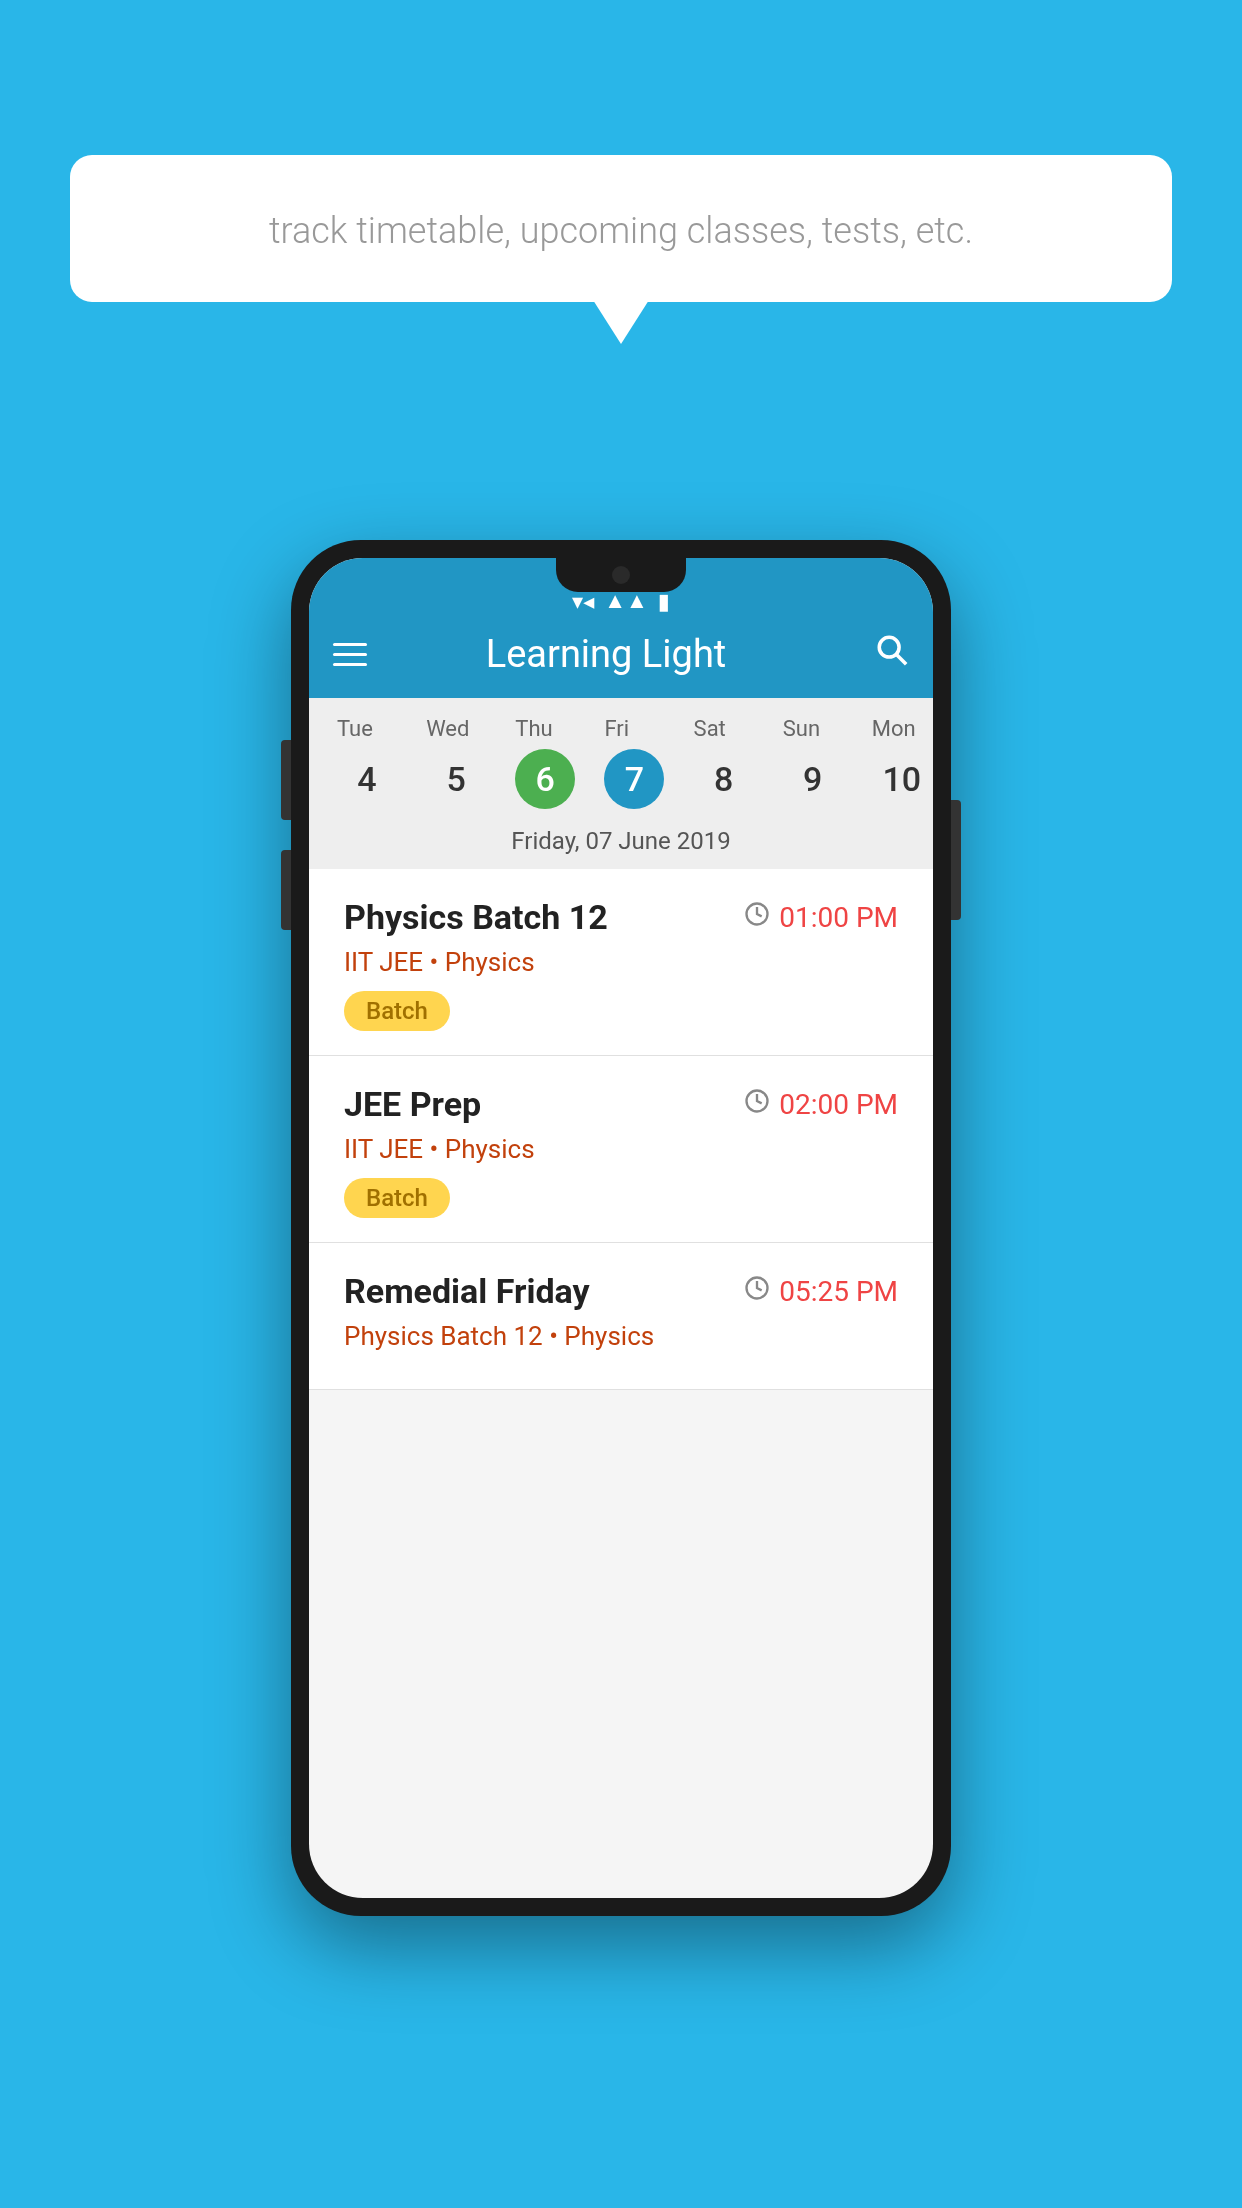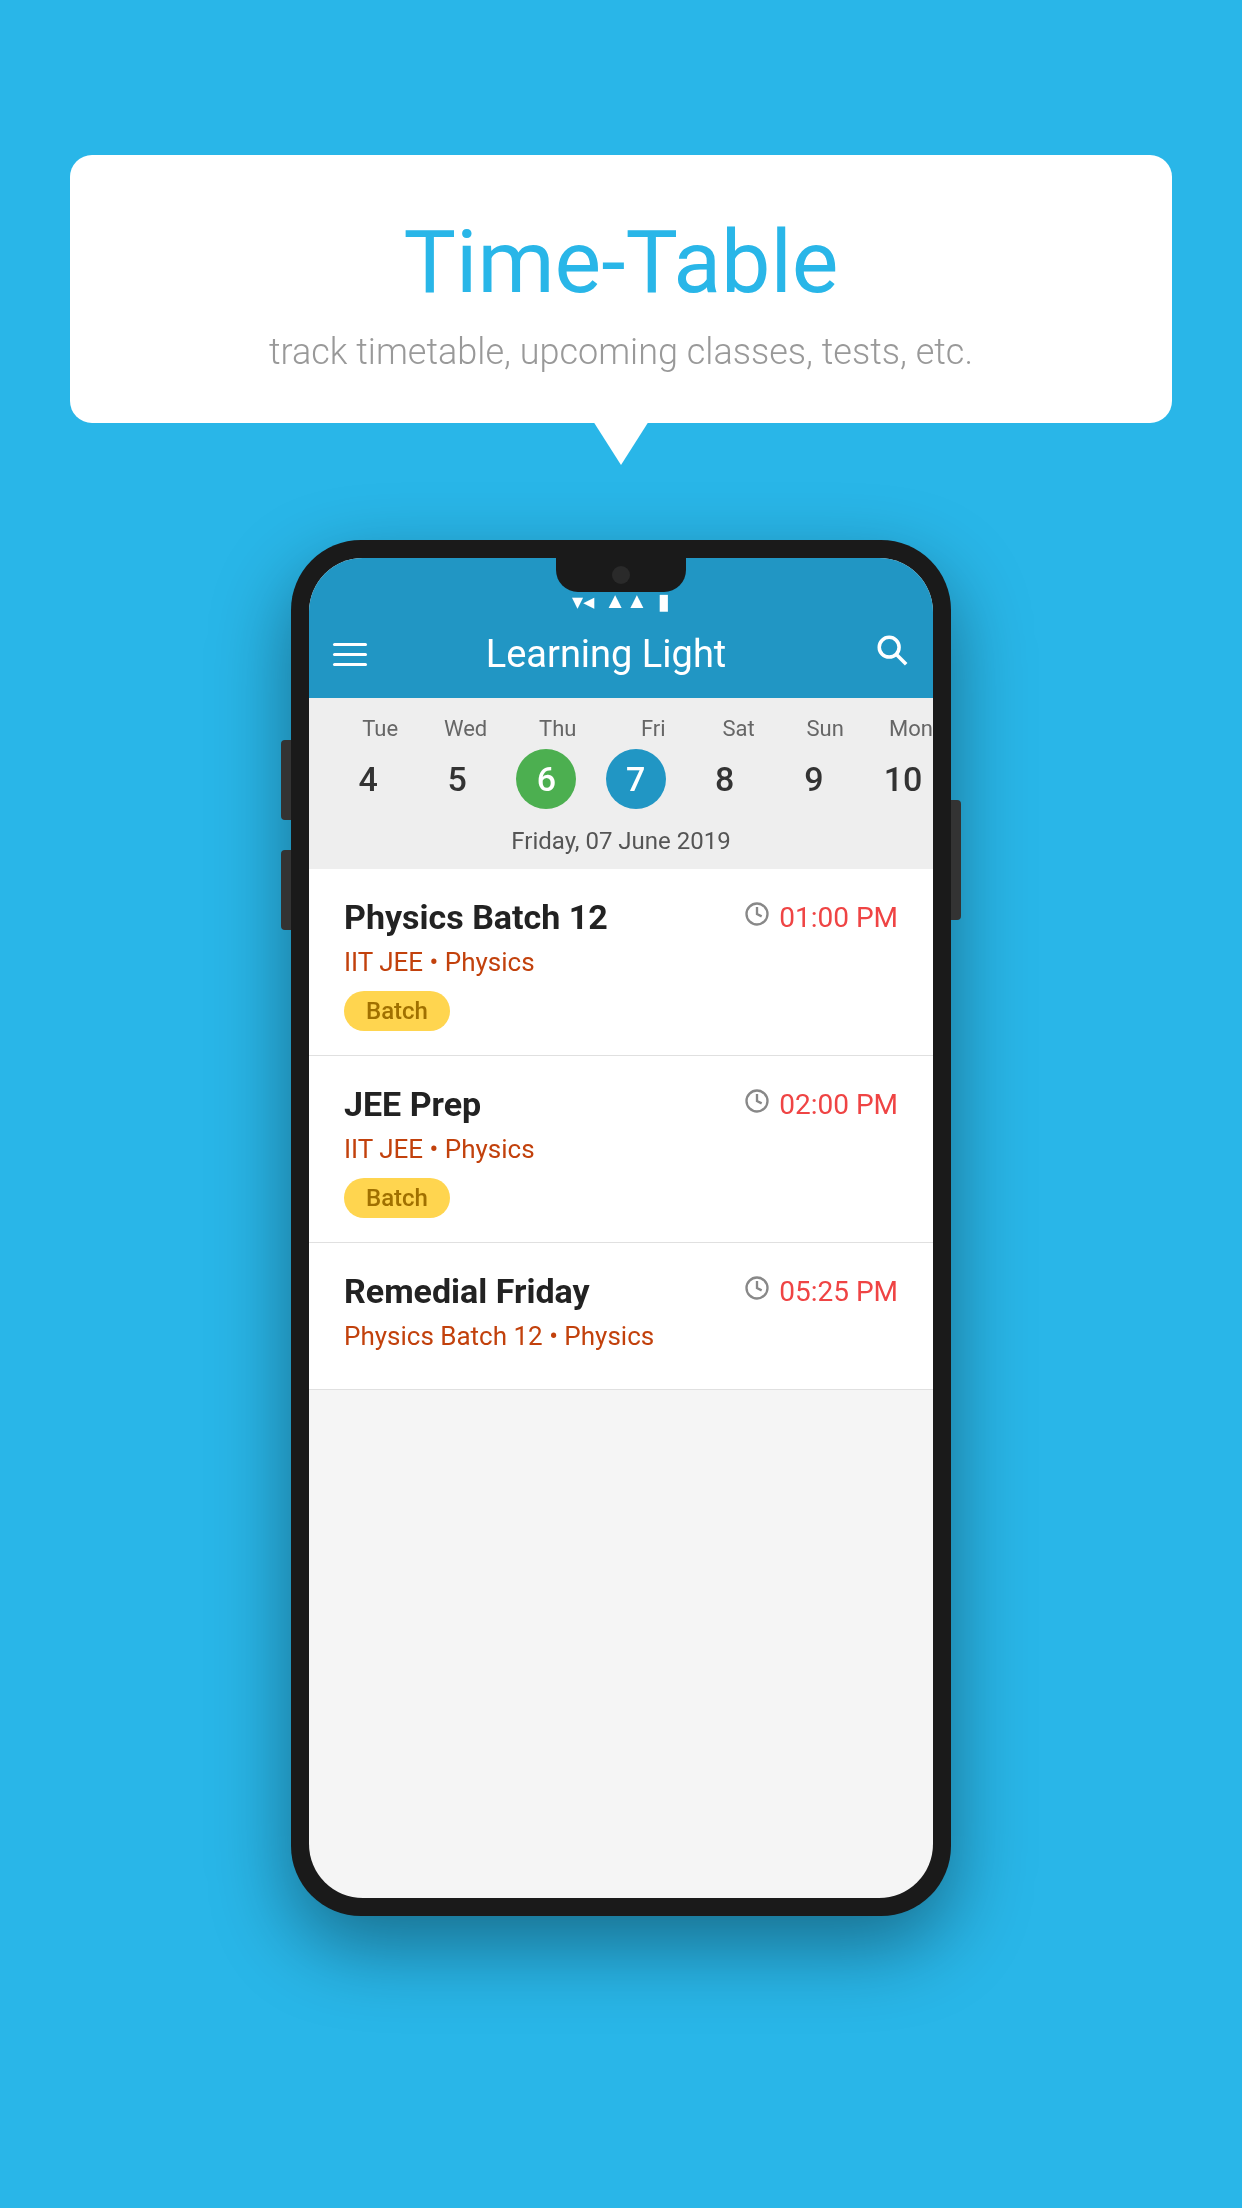--- a/index.html
+++ b/index.html
@@ -207,22 +207,23 @@
     .calendar-days-row {
       display: flex;
       background: #eeeeee;
       padding: 18px 0 8px;
     }
 
     .day-col {
       flex: 1;
       display: flex;
       flex-direction: column;
-      align-items: flex-end;
+      align-items: flex-start;
       gap: 8px;
+      padding-left: 28px;
     }
 
     .day-name {
       font-size: 22px;
       color: #666;
     }
 
     .day-num {
       font-size: 34px;
       color: #333;
@@ -304,21 +305,20 @@
       padding: 6px 22px;
       font-size: 24px;
       font-weight: 500;
     }
   </style>
 </head>
 <body>
 
 <div class="speech-bubble-container">
   <div class="speech-bubble">
-    <div class="bubble-title">Time-Table</div>
     <div class="bubble-subtitle">track timetable, upcoming classes, tests, etc.</div>
   </div>
 </div>
 
 <div class="phone-container">
   <div class="phone-shell">
 
     <div class="notch">
       <div class="notch-camera"></div>
     </div>

